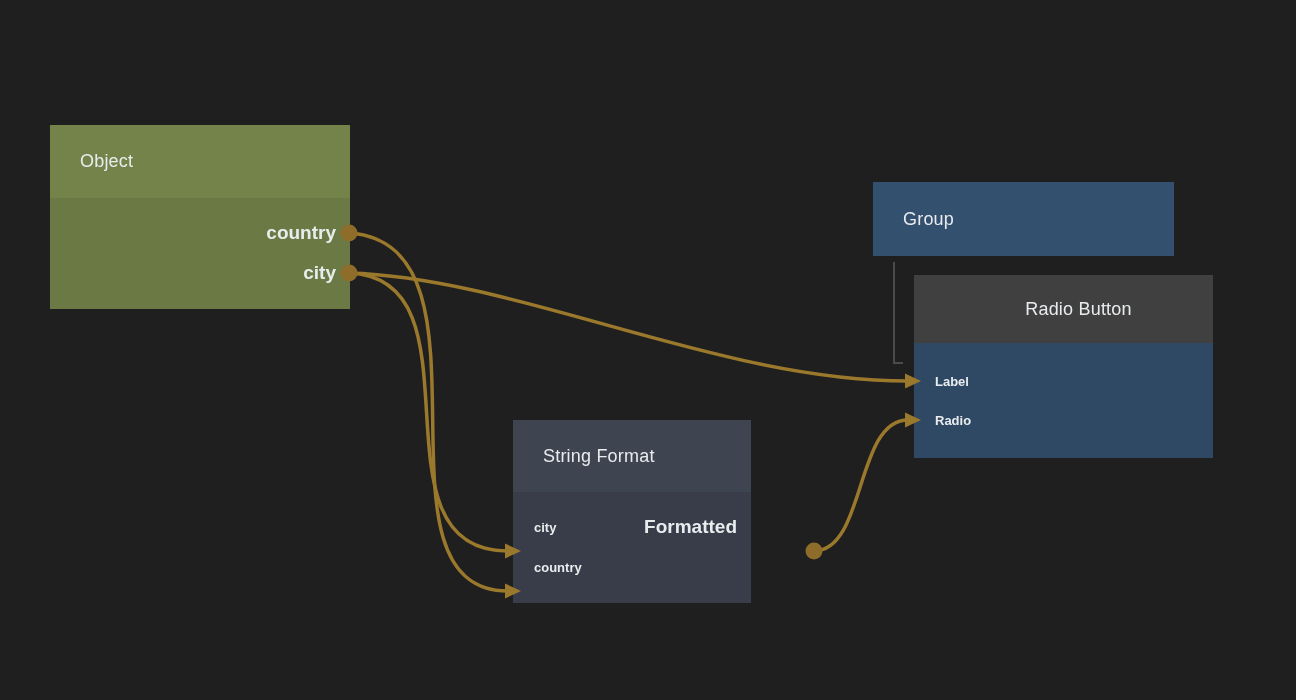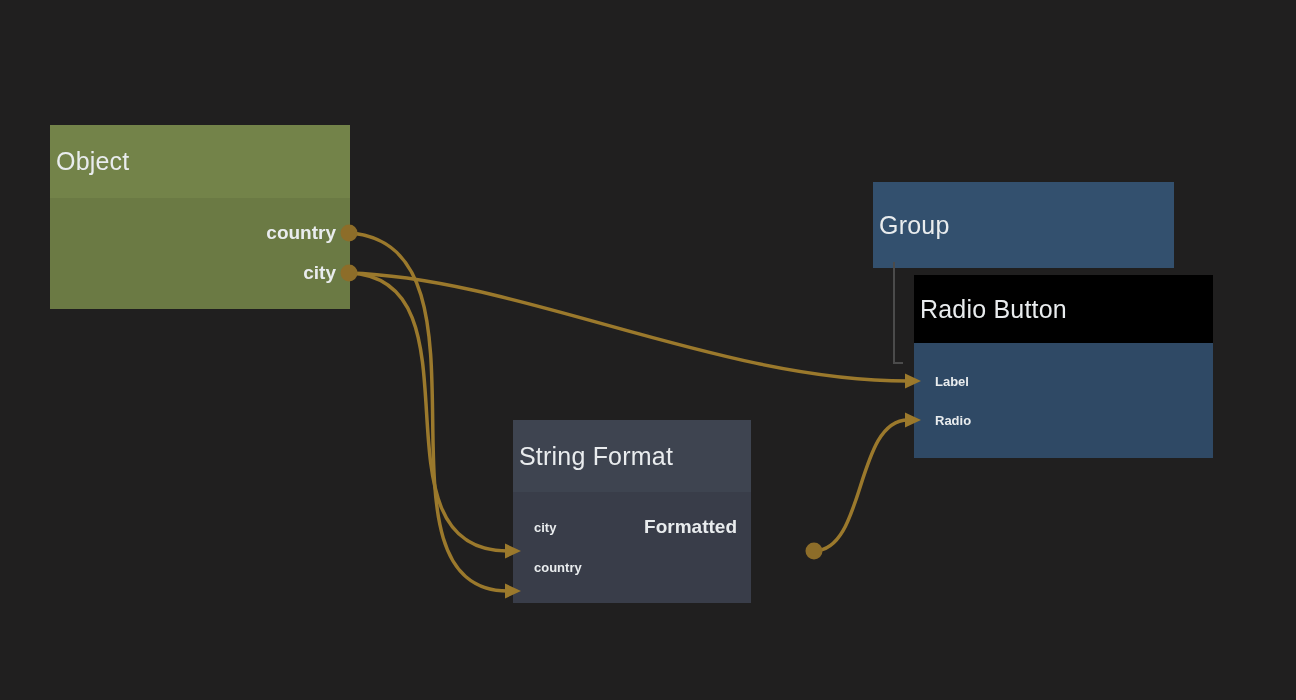--- a/index.html
+++ b/index.html
@@ -22,22 +22,22 @@
     z-index: 1;
     color: #e9ecee;
   }
   .node .header {
     position: absolute;
     left: 0; top: 0; right: 0;
     display: flex;
     align-items: center;
   }
   .node .title {
-    font-size: 25px;
-    padding-left: 6px;
+    font-size: 18px;
+    padding-left: 30px;
     white-space: nowrap;
     letter-spacing: 0.2px;
   }
   .node .body {
     position: absolute;
     left: 0; right: 0; bottom: 0;
   }
   .row {
     position: absolute;
     left: 0; right: 0;
@@ -56,24 +56,24 @@
     margin-left: auto;
     padding-right: 14px;
     white-space: nowrap;
   }
   
   #node-object { left: 50px; top: 125px; width: 300px; height: 184px; }
   #node-object .header { height: 73px; background: #738349; }
   #node-object .body { top: 73px; background: #6b7a44; }
   
   #node-group { left: 873px; top: 182px; width: 301px; height: 70px; }
-  #node-group .header { height: 86px; background: #33506e; }
+  #node-group .header { height: 74px; background: #33506e; }
   
   #node-radio-button { left: 914px; top: 275px; width: 299px; height: 183px; }
-  #node-radio-button .header { height: 68px; background: #000000; }
+  #node-radio-button .header { height: 68px; background: #404040; justify-content: center; }
   #node-radio-button .body { top: 68px; background: #2f4965; }
   
   #node-string-format { left: 513px; top: 420px; width: 238px; height: 183px; }
   #node-string-format .header { height: 72px; background: #3e4450; }
   #node-string-format .body { top: 72px; background: #393d49; }
 
   #wires {
     position: absolute;
     left: 0; top: 0;
     z-index: 2;

